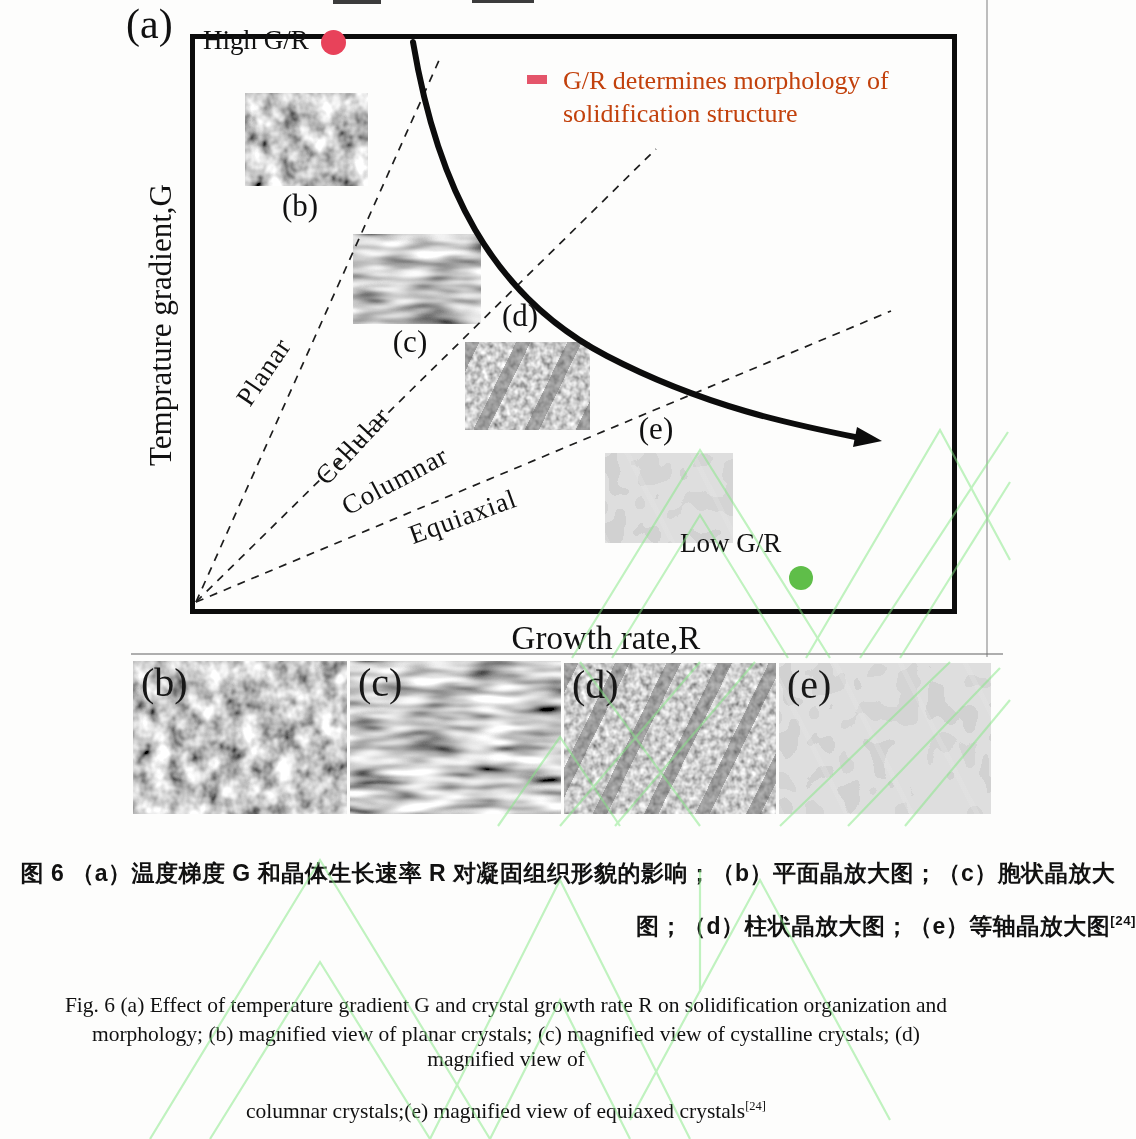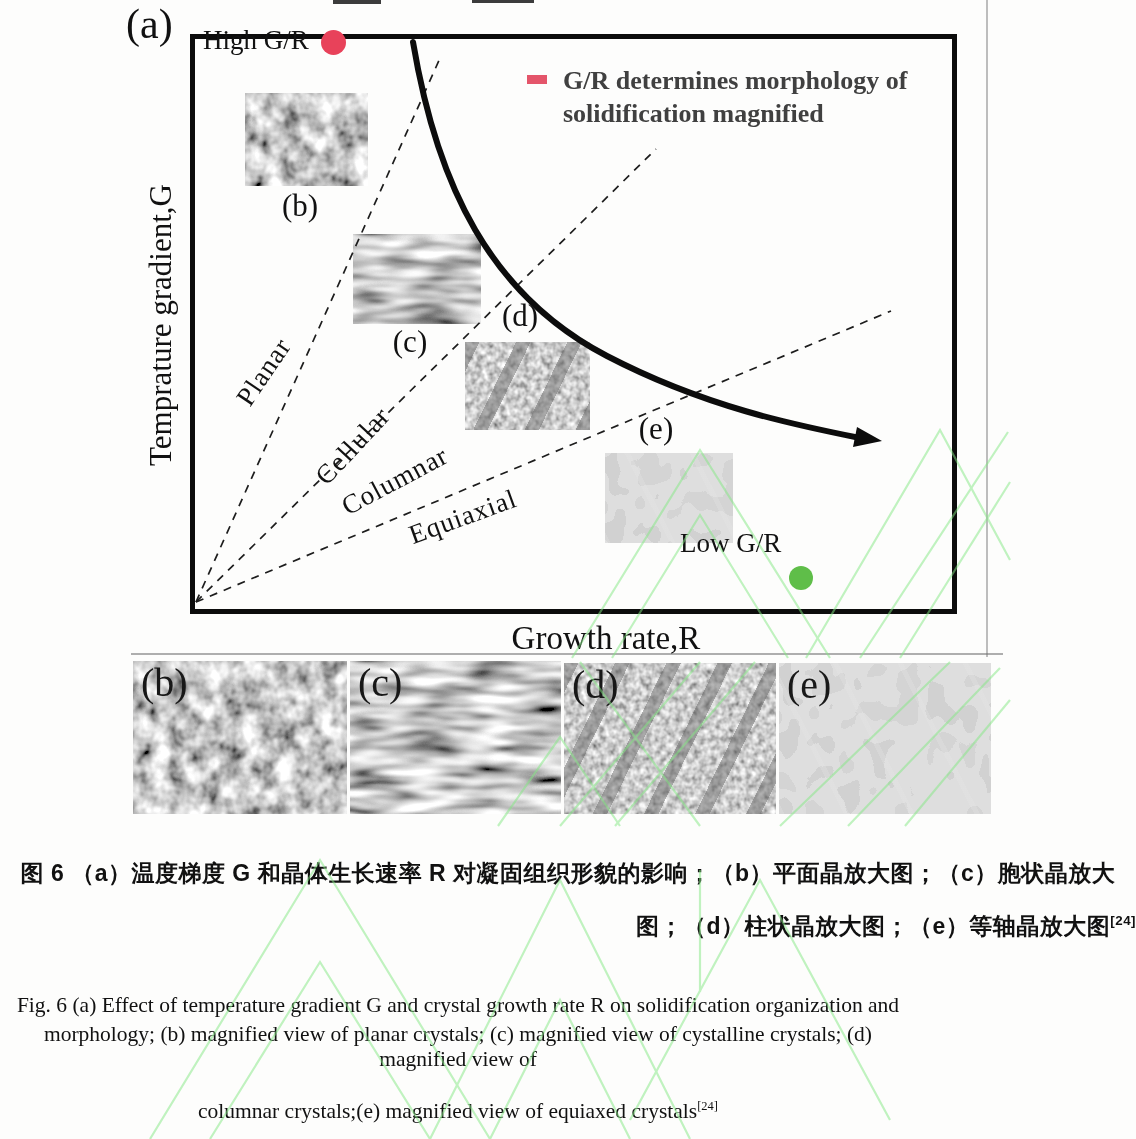--- a/index.html
+++ b/index.html
@@ -30,21 +30,21 @@
      border-left:13px solid inherit;border-left-color:inherit;
      border-top:9.5px solid transparent;border-bottom:9.5px solid transparent;}
   #red-note-text{margin-left:16px;font-size:26px;line-height:33px;}
   
   .micro-tag{position:absolute;left:8px;top:-2px;font-size:40px;color:#181818;z-index:12;
              font-family:"Liberation Serif", serif;}
   .inplot-tag{z-index:25;transform:translate(-50%,-50%);font-size:31px;}
   
   .cap-zh{left:0;width:1136px;text-align:center;z-index:20;
           font-family:"Liberation Sans", sans-serif;font-weight:700;font-size:23px;letter-spacing:.5px;}
-  .cap-en{left:0;width:916px;text-align:center;z-index:20;font-size:21.5px;}
+  .cap-en{left:0;width:916px;text-align:center;z-index:20;font-size:21.5px;padding-left:48px;}
   sup.ref{font-size:.58em;vertical-align:super;line-height:0;}
   
   #vline-right{left:986px;top:0;width:2px;height:657px;background:#bdbdbd;z-index:4;}
   #hline-strip{left:131px;top:653px;width:872px;height:2px;background:#6e6e6e;opacity:.55;z-index:4;}
   .smudge{top:0;height:4px;background:#3c3c3c;z-index:4;}
   
   #lines-svg{left:0;top:0;z-index:18;pointer-events:none;}
   #watermark-svg{left:0;top:0;z-index:40;pointer-events:none;opacity:.5;}
 </style>
 </head>
@@ -140,23 +140,23 @@
   <div class="abs serif nowrap" id="y-axis-label">Temprature gradient,G</div>
   <div class="abs serif nowrap" id="x-axis-label">Growth rate,R</div>
 
   <div class="abs serif gr-label" style="left:203px;top:25px;">High G/R</div>
   <div class="abs dot" style="left:321px;top:30px;width:25px;height:25px;background:#e8425a;"></div>
   <div class="abs serif gr-label" style="left:680px;top:528px;">Low G/R</div>
   <div class="abs dot" style="left:789px;top:566px;width:24px;height:24px;background:#5fbe49;"></div>
 
   <div class="abs" id="red-note">
     <span id="red-arrow" style="background:#e4556a;border-left-color:#e4556a;"></span>
-    <span id="red-note-text" class="serif" style="color:#404040;font-weight:bold;">
+    <span id="red-note-text" class="serif" style="color:#c2410c;">
       <span style="display:block;">G/R determines morphology of</span>
-      <span style="display:block;">solidification magnified</span>
+      <span style="display:block;">solidification structure</span>
     </span>
   </div>
 
   <div class="abs serif region-label nowrap" style="left:264px;top:372px;transform:translate(-50%,-50%) rotate(-56deg);">Planar</div>
   <div class="abs serif region-label nowrap" style="left:353px;top:446px;transform:translate(-50%,-50%) rotate(-47deg);">Cellular</div>
   <div class="abs serif region-label nowrap" style="left:395px;top:481px;transform:translate(-50%,-50%) rotate(-28deg);">Columnar</div>
   <div class="abs serif region-label nowrap" style="left:463px;top:517px;transform:translate(-50%,-50%) rotate(-20deg);">Equiaxial</div>
 
   <div class="abs serif inplot-tag" style="left:300px;top:206px;">(b)</div>
   <div class="abs serif inplot-tag" style="left:410px;top:342px;">(c)</div>

